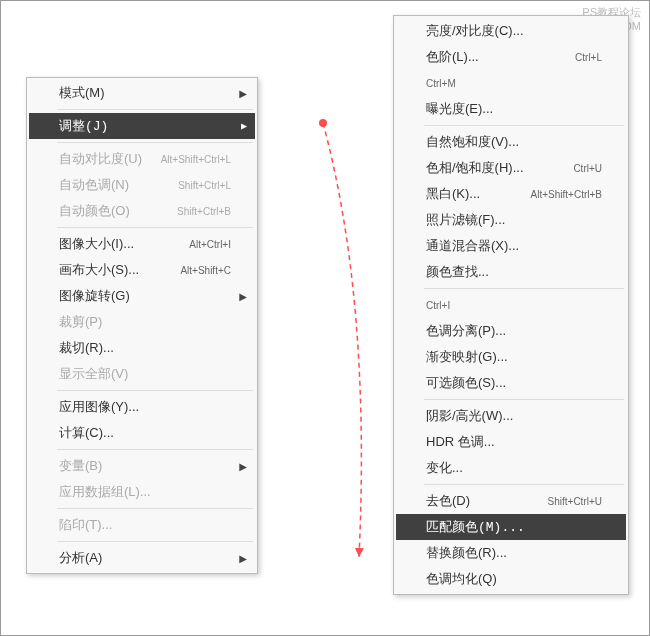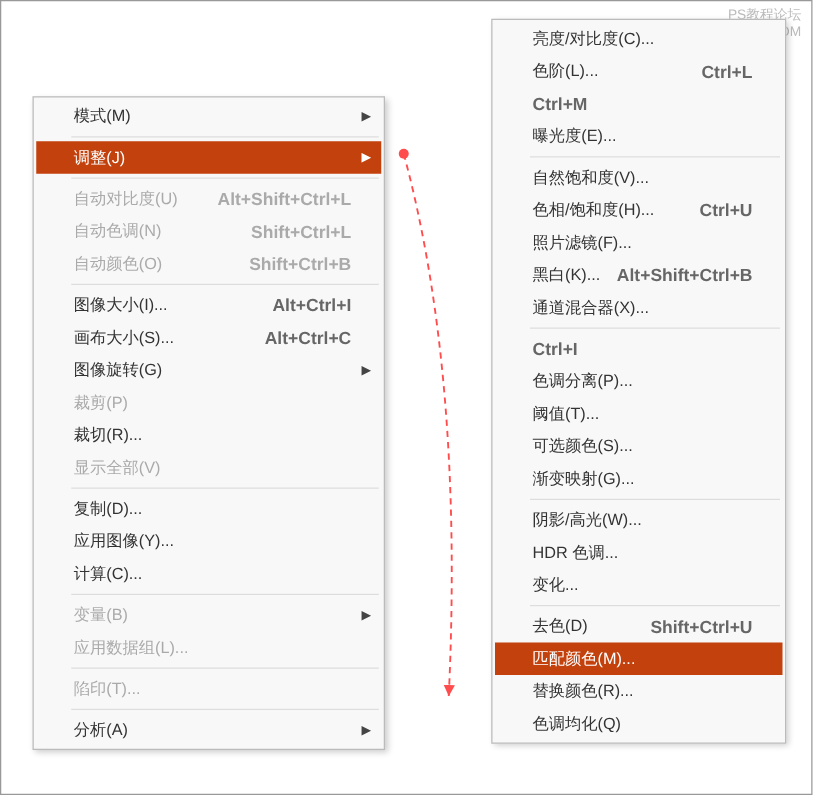--- a/index.html
+++ b/index.html
@@ -23,35 +23,35 @@
       line-height: 1.3;
       pointer-events: none;
     }
     .menu {
       position: absolute;
       background: #f8f8f8;
       border: 1px solid #bbb;
       box-shadow: 2px 2px 5px rgba(0,0,0,0.2);
       padding: 2px;
     }
-    .menu-left { left: 25px; top: 76px; width: 282px; }
+    .menu-left { left: 25px; top: 76px; width: 232px; }
     .menu-right { left: 392px; top: 14px; width: 236px; }
     .menu-item {
       display: flex;
       align-items: center;
       justify-content: flex-start;
       padding: 4px 24px 4px 30px;
       position: relative;
       cursor: default;
       height: 26px;
     }
-    .menu-item.highlighted { background: #c2410c; color: #fff; }
+    .menu-item.highlighted { background: #404040; color: #fff; font-family: Liberation Mono, monospace; }
     .menu-item.disabled { color: #aaa; }
     .menu-item .label { flex: 1; }
-    .menu-item .shortcut { color: #666; font-size: 14px; font-weight: bold; }
+    .menu-item .shortcut { color: #666; font-size: 10px; }
     .menu-item.disabled .shortcut { color: #aaa; }
     .menu-item .arrow {
       position: absolute;
       right: 8px;
       font-size: 10px;
       color: #444;
     }
     .menu-item.highlighted .arrow { color: #fff; }
     .separator {
       height: 1px;
@@ -94,39 +94,36 @@
       <span class="label">自动颜色(O)</span>
       <span class="shortcut">Shift+Ctrl+B</span>
     </div>
     <div class="separator"></div>
     <div class="menu-item">
       <span class="label">图像大小(I)...</span>
       <span class="shortcut">Alt+Ctrl+I</span>
     </div>
     <div class="menu-item">
       <span class="label">画布大小(S)...</span>
-      <span class="shortcut">Alt+Ctrl+C</span>
+      <span class="shortcut">Alt+Shift+C</span>
     </div>
     <div class="menu-item">
       <span class="label">图像旋转(G)</span>
       <span class="arrow">▶</span>
     </div>
     <div class="menu-item disabled">
       <span class="label">裁剪(P)</span>
     </div>
     <div class="menu-item">
       <span class="label">裁切(R)...</span>
     </div>
     <div class="menu-item disabled">
       <span class="label">显示全部(V)</span>
     </div>
     <div class="separator"></div>
-    <div class="menu-item">
-      <span class="label">复制(D)...</span>
-    </div>
     <div class="menu-item">
       <span class="label">应用图像(Y)...</span>
     </div>
     <div class="menu-item">
       <span class="label">计算(C)...</span>
     </div>
     <div class="separator"></div>
     <div class="menu-item disabled">
       <span class="label">变量(B)</span>
       <span class="arrow">▶</span>
@@ -160,44 +157,44 @@
     </div>
     <div class="separator"></div>
     <div class="menu-item">
       <span class="label">自然饱和度(V)...</span>
     </div>
     <div class="menu-item">
       <span class="label">色相/饱和度(H)...</span>
       <span class="shortcut">Ctrl+U</span>
     </div>
     <div class="menu-item">
-      <span class="label">照片滤镜(F)...</span>
-    </div>
-    <div class="menu-item">
       <span class="label">黑白(K)...</span>
       <span class="shortcut">Alt+Shift+Ctrl+B</span>
     </div>
     <div class="menu-item">
+      <span class="label">照片滤镜(F)...</span>
+    </div>
+    <div class="menu-item">
       <span class="label">通道混合器(X)...</span>
     </div>
+    <div class="menu-item">
+      <span class="label">颜色查找...</span>
+    </div>
     <div class="separator"></div>
     <div class="menu-item">
       <span class="shortcut">Ctrl+I</span>
     </div>
     <div class="menu-item">
       <span class="label">色调分离(P)...</span>
     </div>
     <div class="menu-item">
-      <span class="label">阈值(T)...</span>
+      <span class="label">渐变映射(G)...</span>
     </div>
     <div class="menu-item">
       <span class="label">可选颜色(S)...</span>
-    </div>
-    <div class="menu-item">
-      <span class="label">渐变映射(G)...</span>
     </div>
     <div class="separator"></div>
     <div class="menu-item">
       <span class="label">阴影/高光(W)...</span>
     </div>
     <div class="menu-item">
       <span class="label">HDR 色调...</span>
     </div>
     <div class="menu-item">
       <span class="label">变化...</span>

